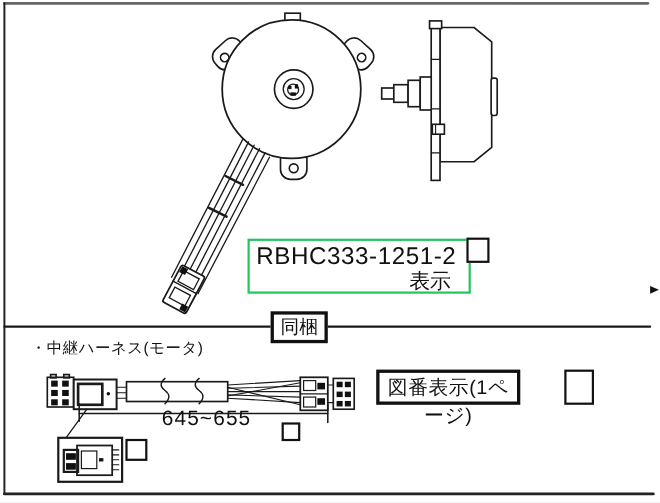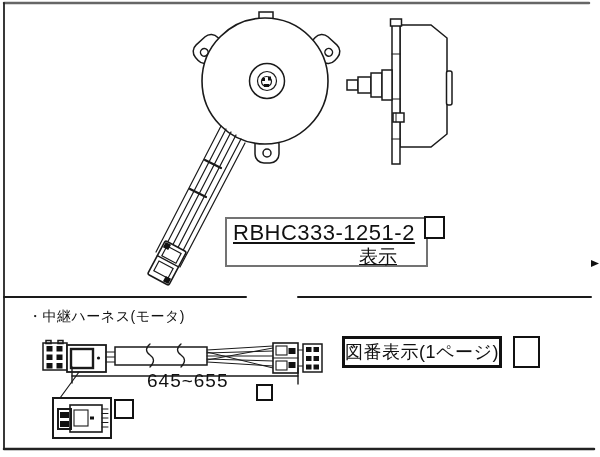--- a/index.html
+++ b/index.html
@@ -6,41 +6,41 @@
   .stage{
     position:relative;width:600px;height:457px;background:#ffffff;
     font-family:"Liberation Sans","DejaVu Sans",sans-serif;color:#111;
     overflow:hidden;
   }
   svg{position:absolute;left:0;top:0;}
   .abs{position:absolute;}
   
   .part-box{
     left:225px;top:217px;width:203px;height:50px;
-    border:2px solid #737373;background:#fff;box-sizing:border-box;text-decoration:underline;
+    border:2px solid #22c55e;background:#fff;box-sizing:border-box;
   }
   .part-box .pn{
     font-size:22px;line-height:26px;padding:1px 0 0 6px;
     letter-spacing:0.5px;white-space:nowrap;font-weight:500;
   }
   .part-box .cap{
-    font-size:19px;line-height:21px;text-align:right;padding-right:29px;
+    font-size:19px;line-height:21px;text-align:right;padding-right:16px;
   }
   
   .bundle-box{
     left:246px;top:283px;width:52px;height:29px;
     border:3px solid #111;background:#fff;box-sizing:border-box;
     font-size:17px;line-height:23px;text-align:center;font-weight:500;
   }
   .label-text{font-size:14px;white-space:nowrap;letter-spacing:0.5px;}
   .dim-text{
     left:147px;top:370px;font-size:19px;letter-spacing:1px;white-space:nowrap;
   }
   .flyer-box{
-    left:342px;top:336px;width:160px;height:32px;
+    left:342px;top:336px;width:131px;height:32px;
     border:3px solid #111;background:#fff;box-sizing:border-box;
     font-size:18px;line-height:26px;text-align:center;letter-spacing:0.5px;
   }
   .cb{
     border:2px solid #111;background:#fff;box-sizing:border-box;
   }
 </style>
 </head>
 <body>
 
@@ -226,20 +226,21 @@
       </g>
     </g>
   </svg>
 
   <div class="abs part-box">
     <div class="pn">RBHC333-1251-2</div>
     <div class="cap">表示</div>
   </div>
   <div class="abs cb" style="left:424px;top:216px;width:21px;height:23px;"></div>
 
+  <div class="abs bundle-box">同梱</div>
 
   <div class="abs label-text" style="left:28px;top:308px;">・中継ハーネス(モータ)</div>
 
   <div class="abs dim-text">645~655</div>
   <div class="abs cb" style="left:256px;top:384px;width:17px;height:17px;"></div>
 
   <div class="abs cb" style="left:114px;top:399px;width:20px;height:20px;"></div>
 
   <div class="abs flyer-box">図番表示(1ページ)</div>
   <div class="abs cb" style="left:513px;top:336px;width:27px;height:32px;"></div>

